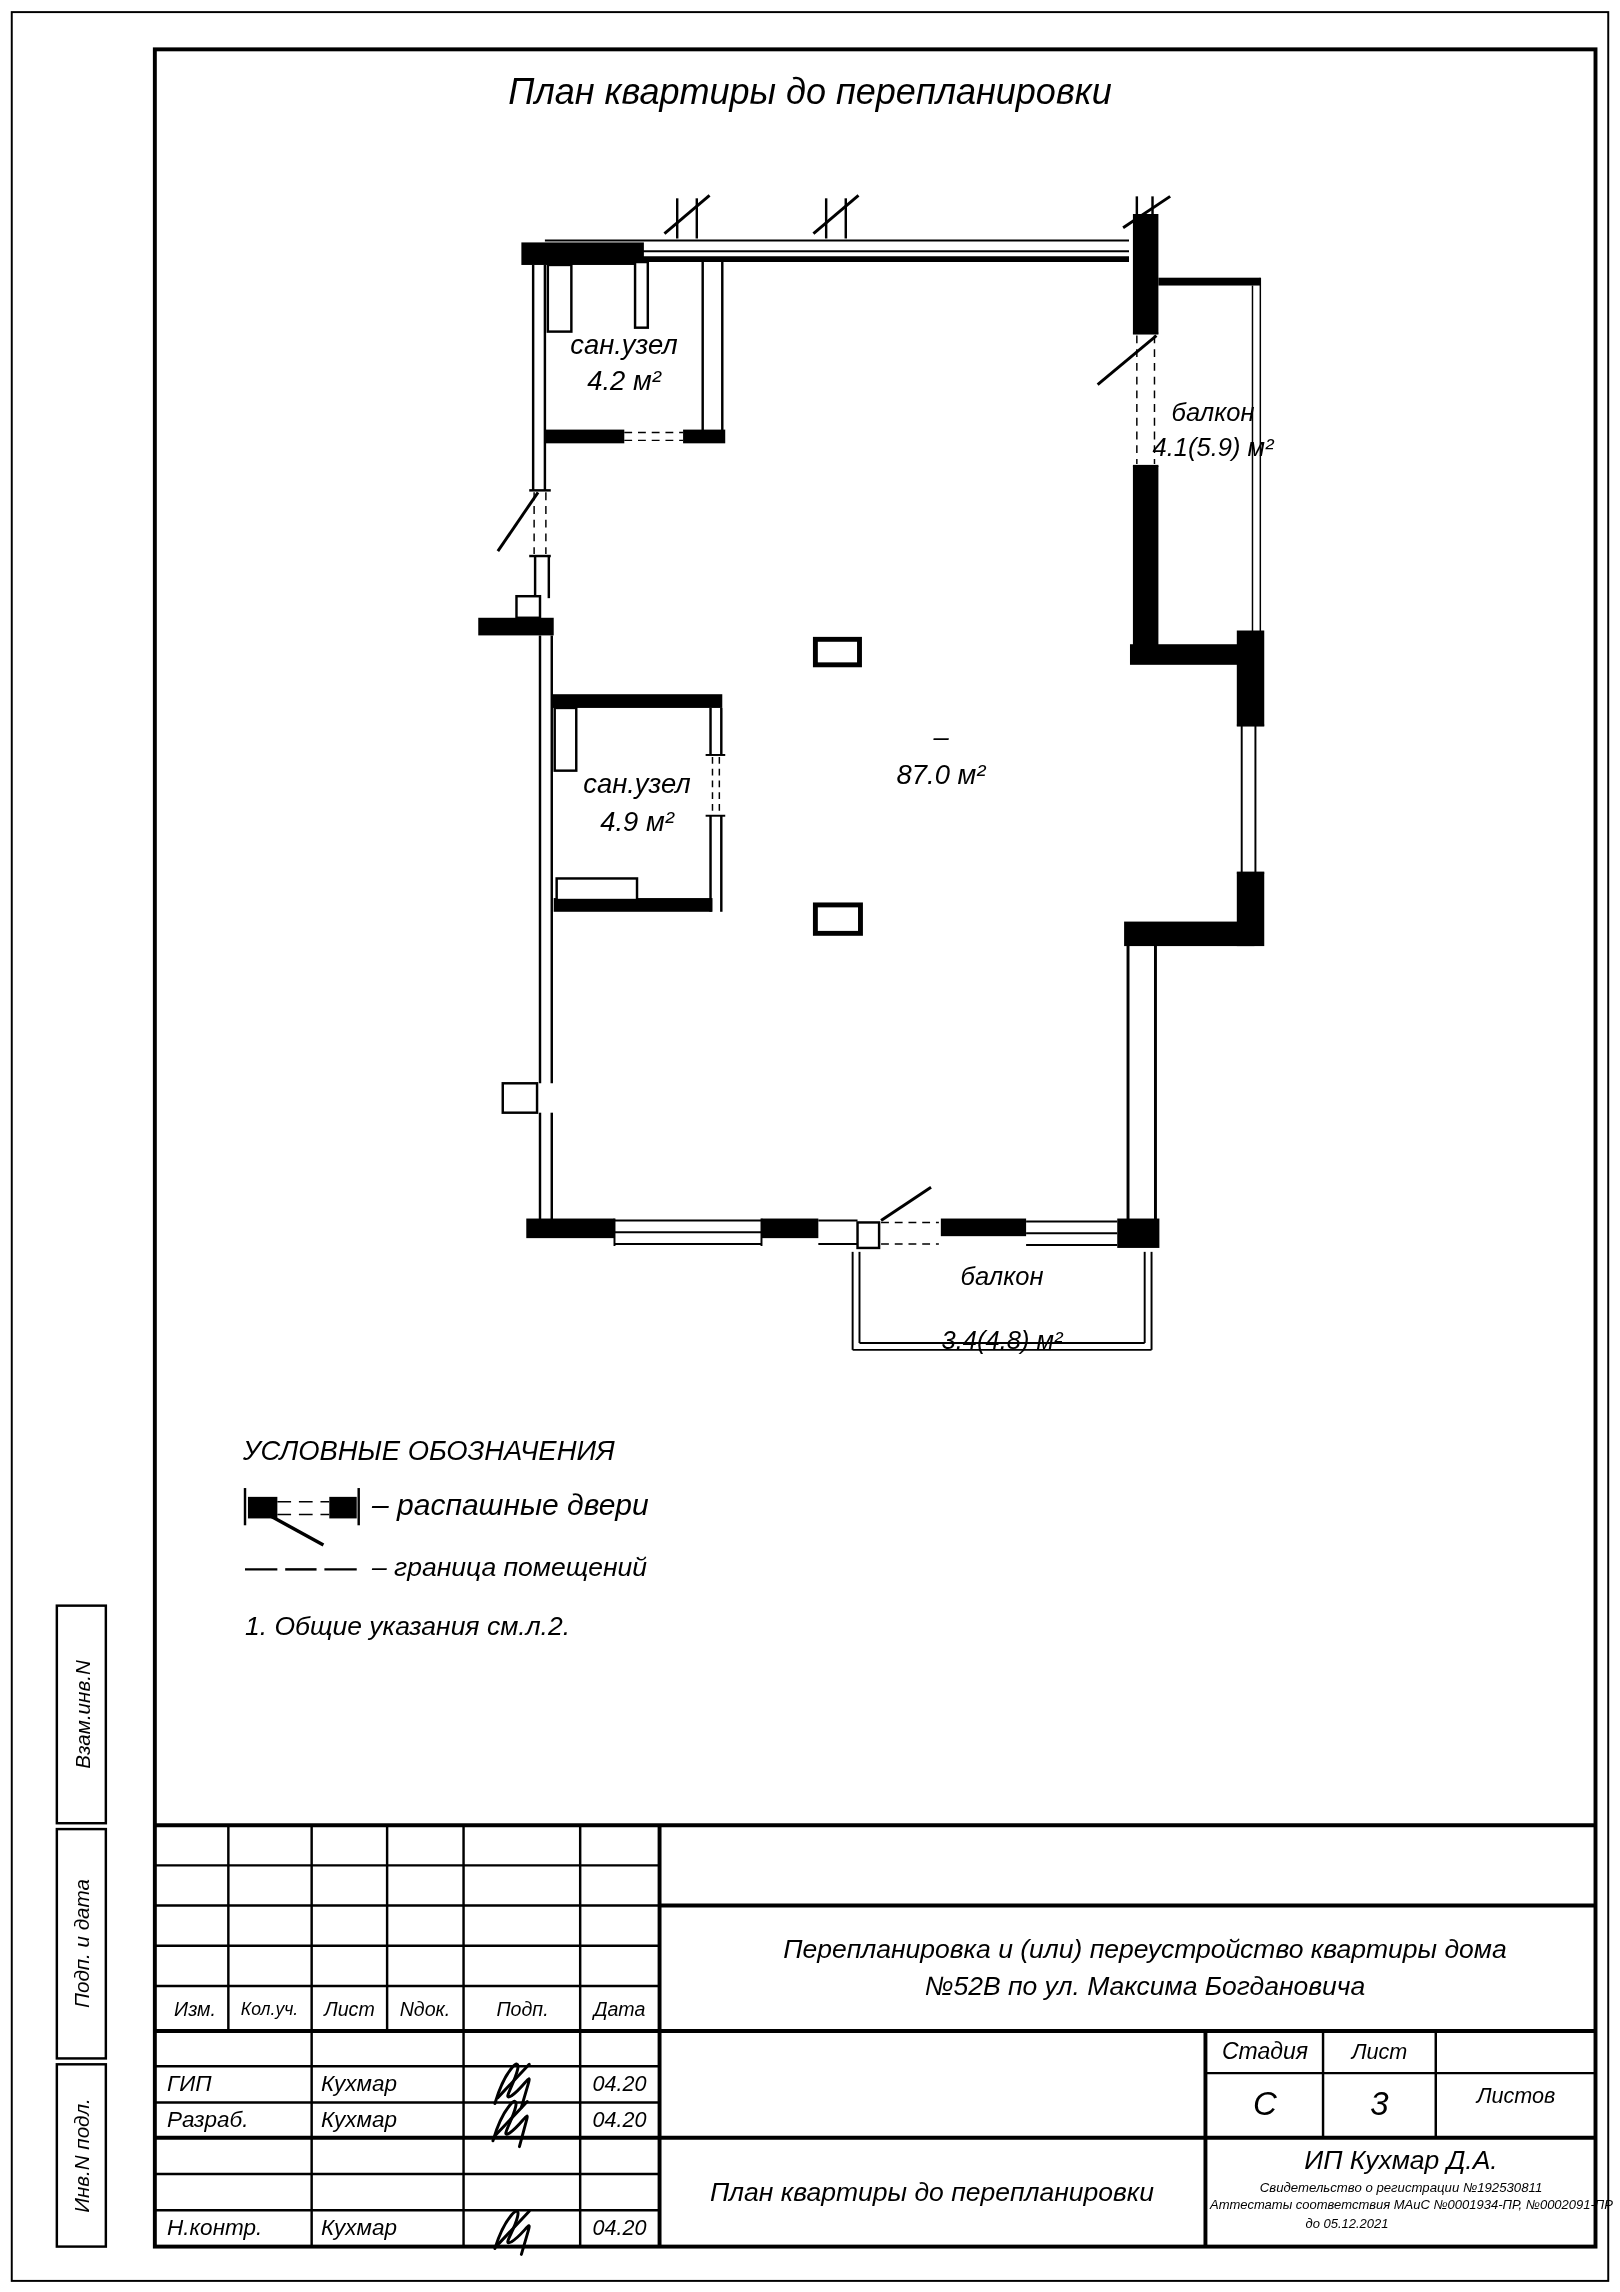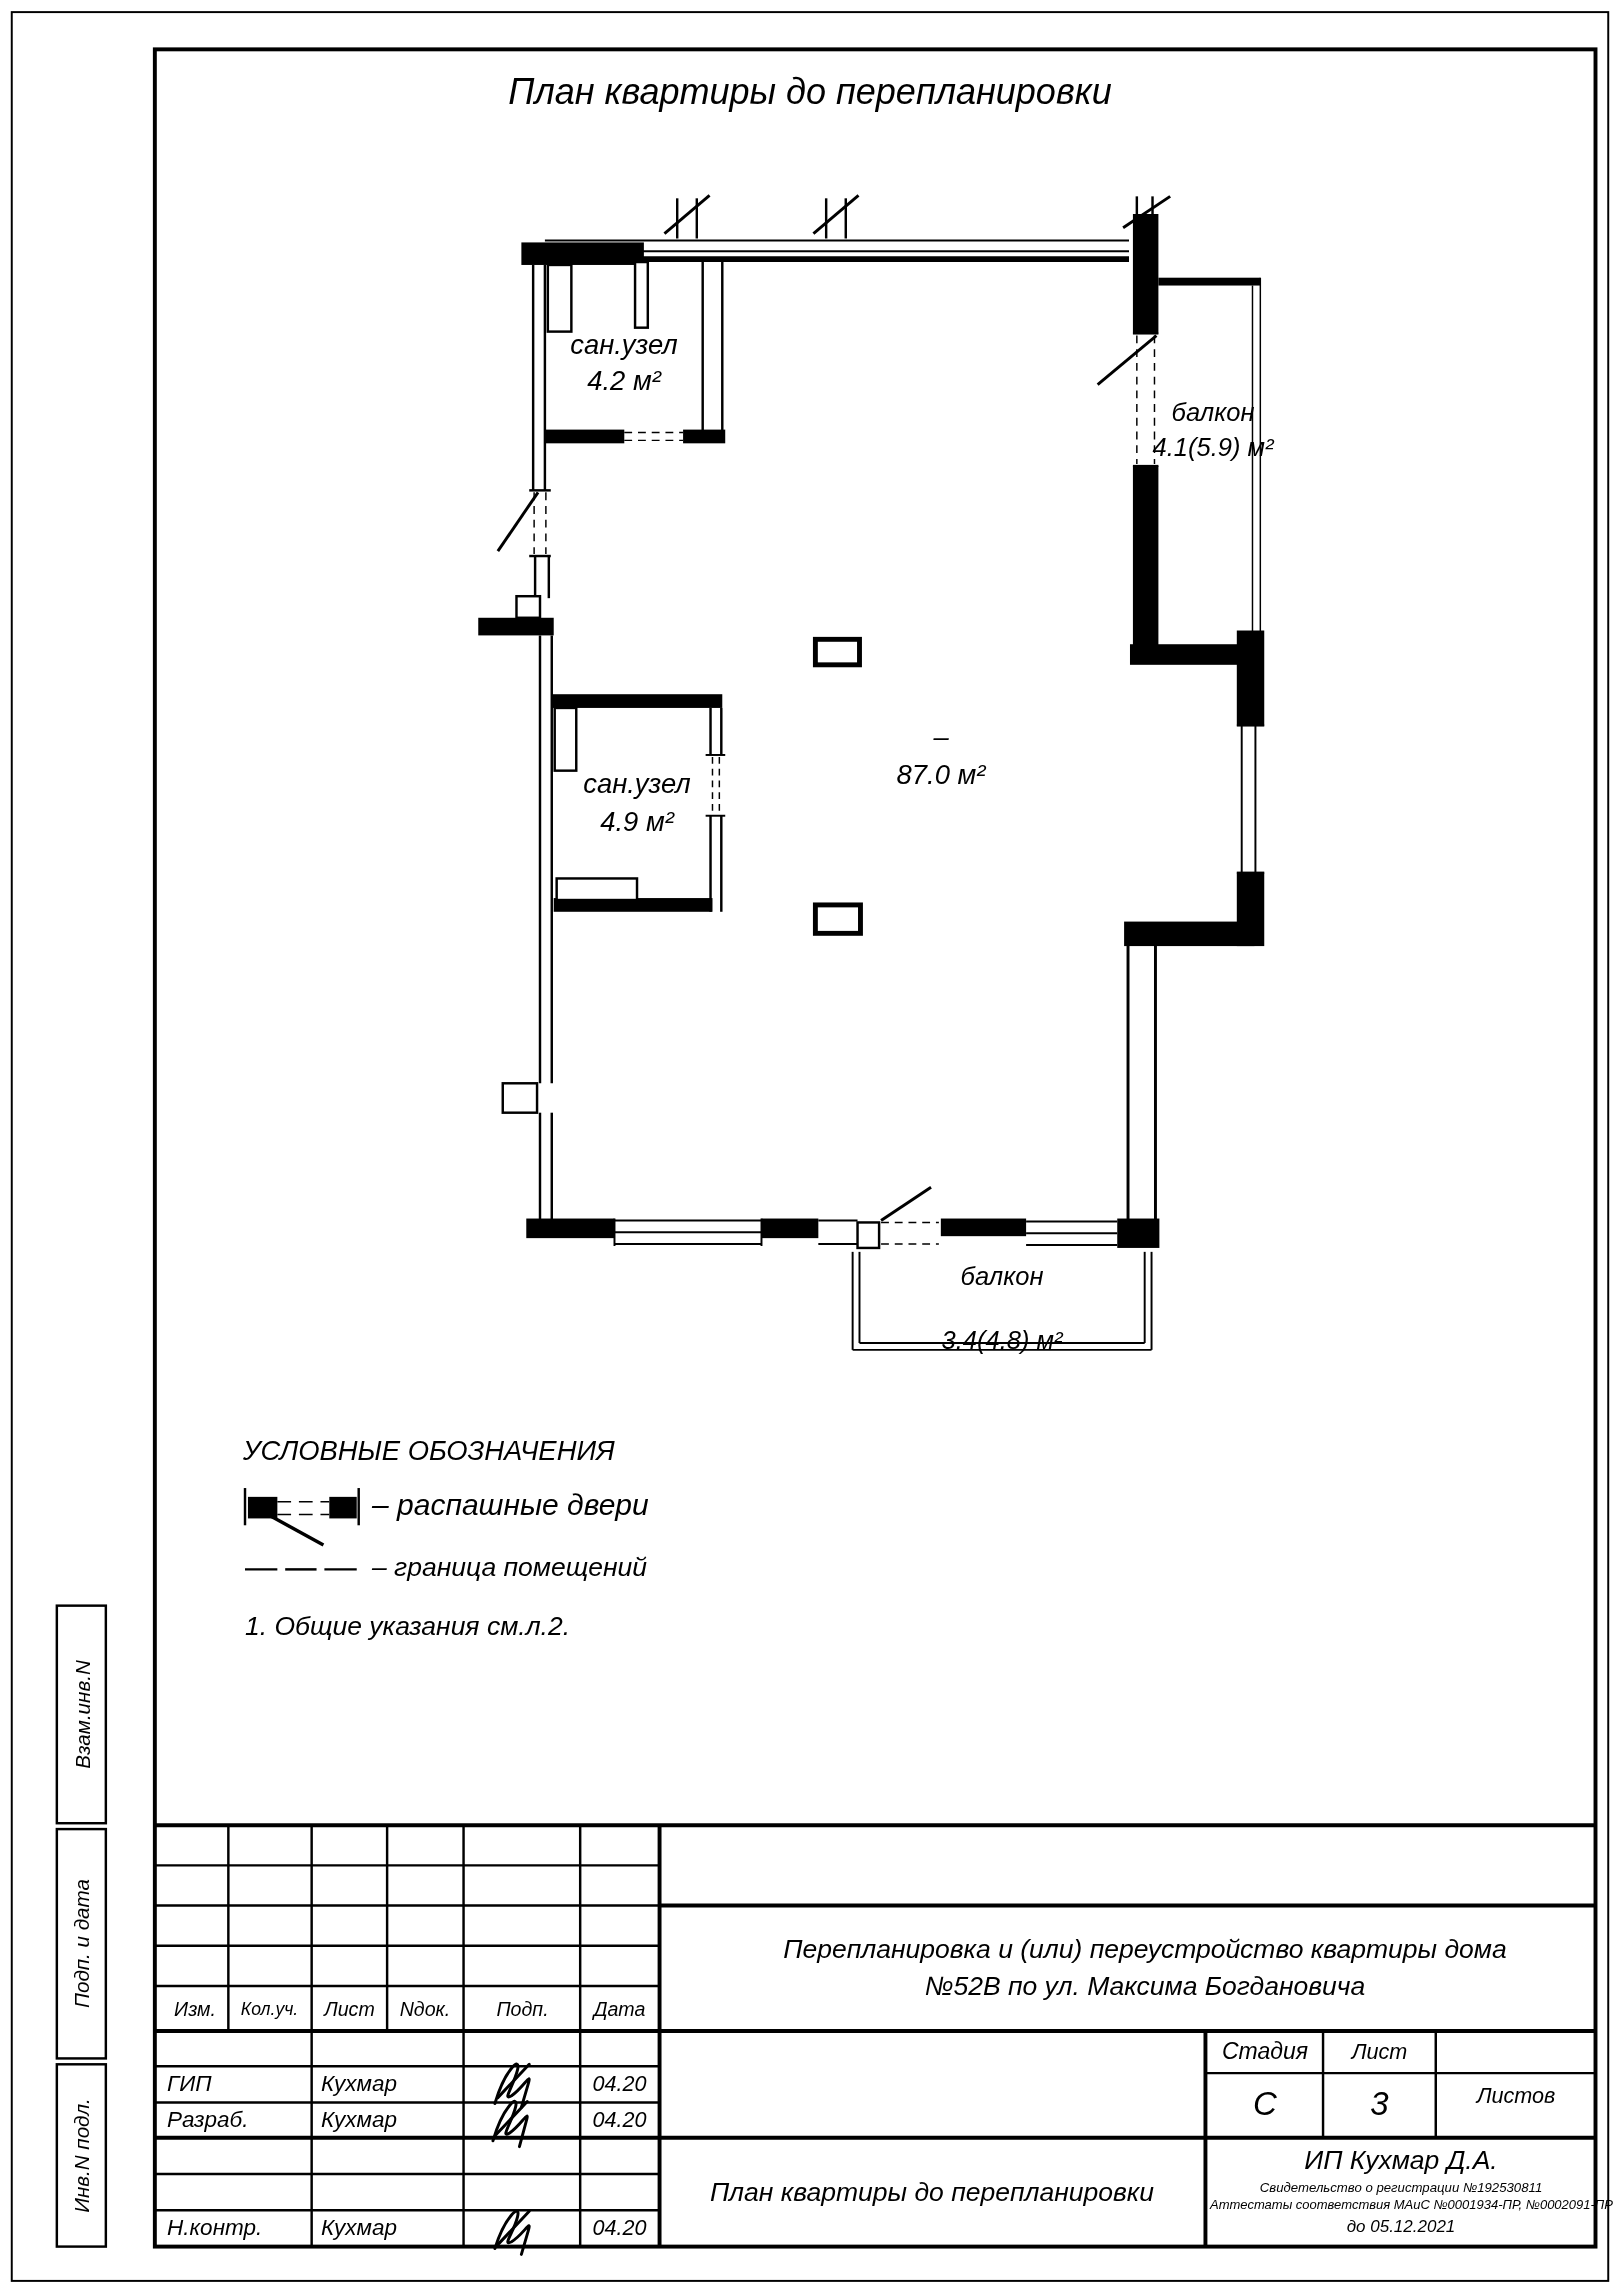--- a/index.html
+++ b/index.html
@@ -261,16 +261,16 @@
 
   <div class="lbl ctr" style="left:1206px;top:2073px;width:118px;height:61px;line-height:61px;font-size:33px;">С</div>
   <div class="lbl ctr" style="left:1323px;top:2073px;width:113px;height:61px;line-height:61px;font-size:33px;">3</div>
   <div class="lbl ctr" style="left:1436px;top:2073px;width:160px;height:61px;line-height:61px;font-size:33px;"></div>
 
   <div class="lbl ctr flexc" style="left:669px;top:2138px;width:526px;height:109px;font-size:26.5px;">План квартиры до перепланировки</div>
 
   <div class="lbl ctr" style="left:1210px;top:2145px;width:382px;font-size:26.5px;">ИП Кухмар Д.А.</div>
   <div class="lbl ctr" style="left:1210px;top:2180px;width:382px;font-size:13.2px;">Свидетельство о регистрации №192530811</div>
   <div class="lbl ctr" style="left:1210px;top:2198px;width:382px;font-size:13px;">Аттестаты соответствия МАиС №0001934-ПР, №0002091-ПР</div>
-  <div class="lbl ctr" style="left:1210px;top:2217px;width:382px;font-size:17px;font-style:italic;">до 05.12.2021</div>
+  <div class="lbl ctr" style="left:1156px;top:2217px;width:382px;font-size:13px;font-style:italic;">до 05.12.2021</div>
 
 </div>
 
 
 </body></html>

